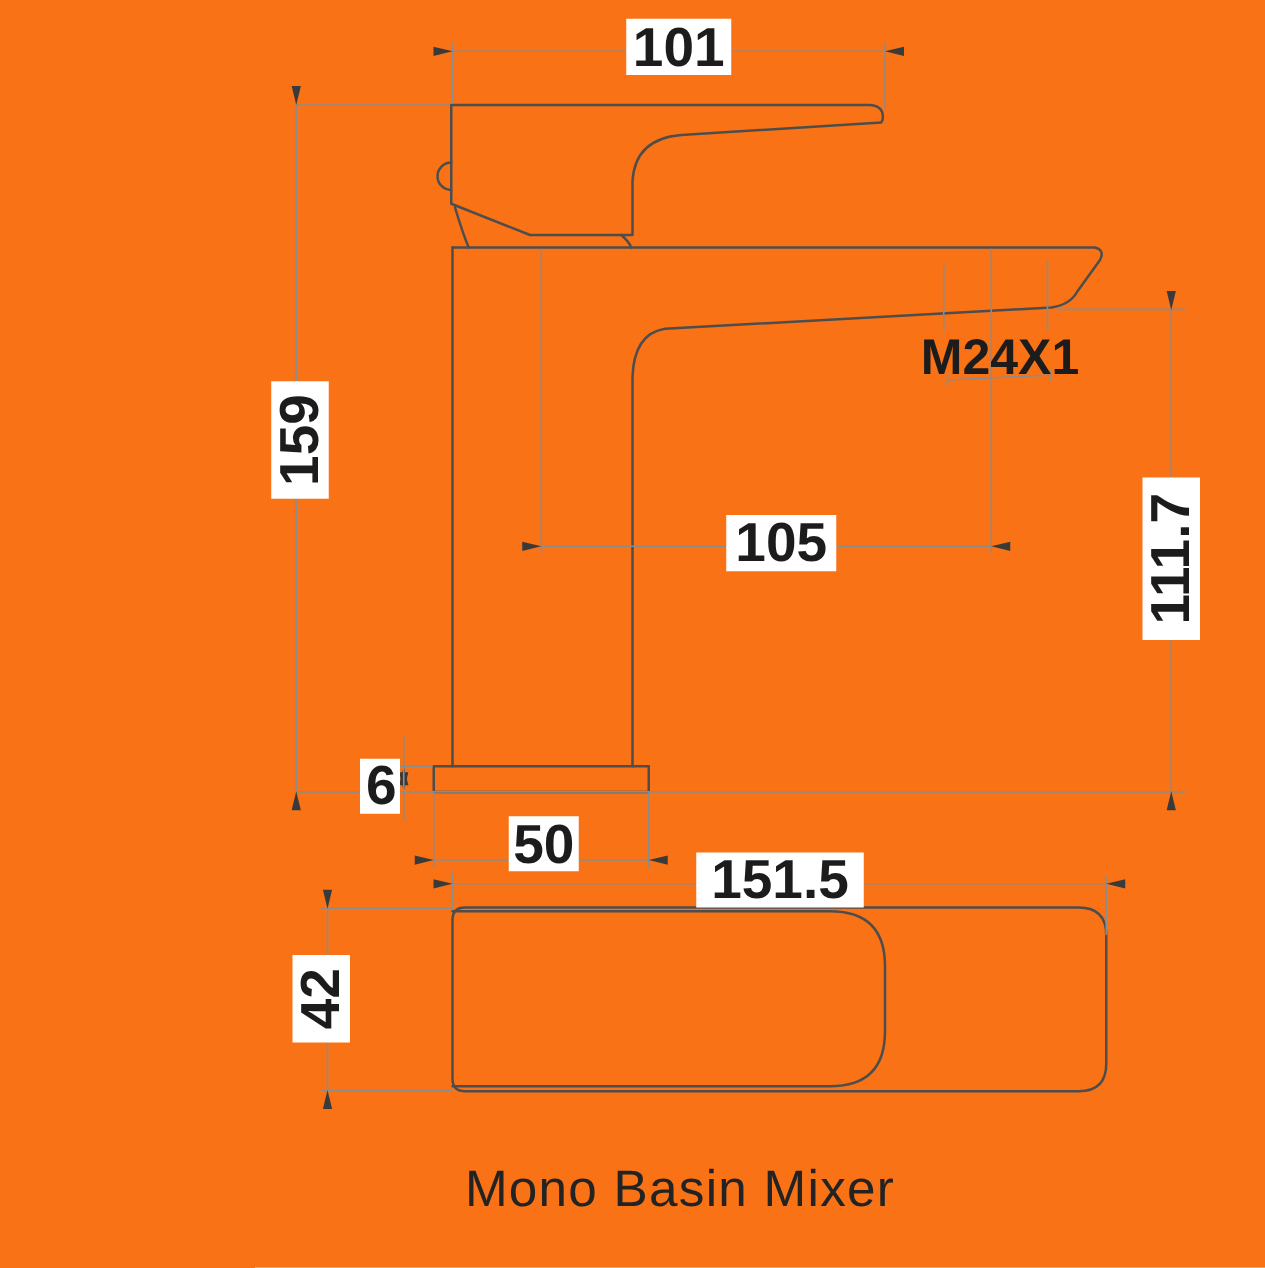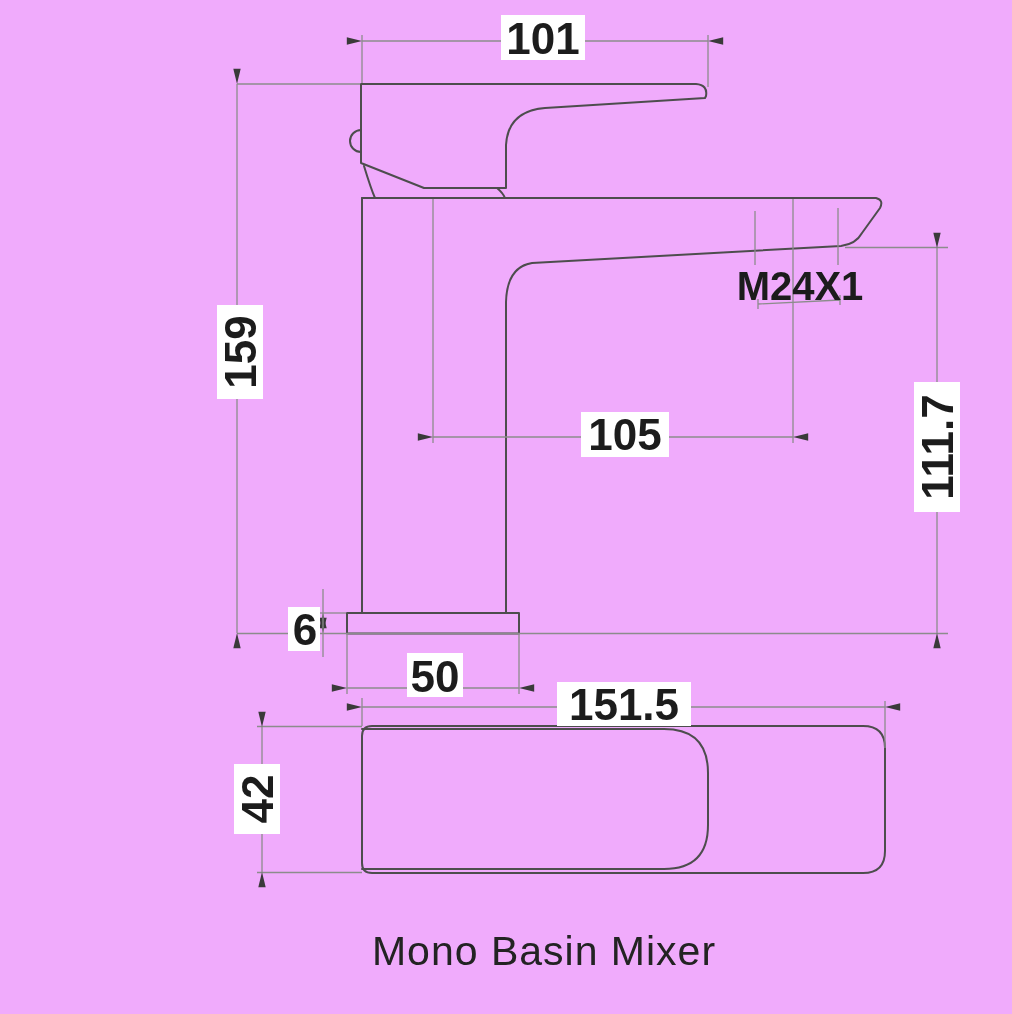--- a/index.html
+++ b/index.html
@@ -6,21 +6,21 @@
     margin: 0;
     padding: 0;
     background: #ffffff;
     width: 1012px;
     height: 1014px;
     overflow: hidden;
   }
   .drawing-wrap {
     width: 1012px;
     height: 1014px;
-    background: #f0abfc;
+    background: #f97316;
   }
   svg { display: block; }
   .outline {
     fill: none;
     stroke: #4d4d4d;
     stroke-width: 2;
     stroke-linejoin: round;
     stroke-linecap: round;
   }
   .thin {

